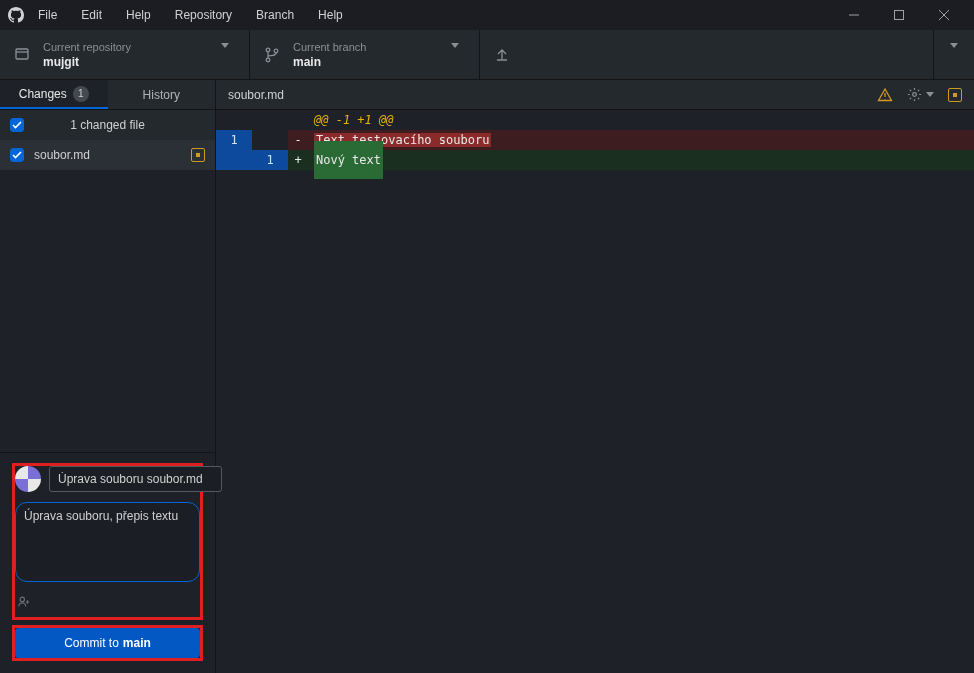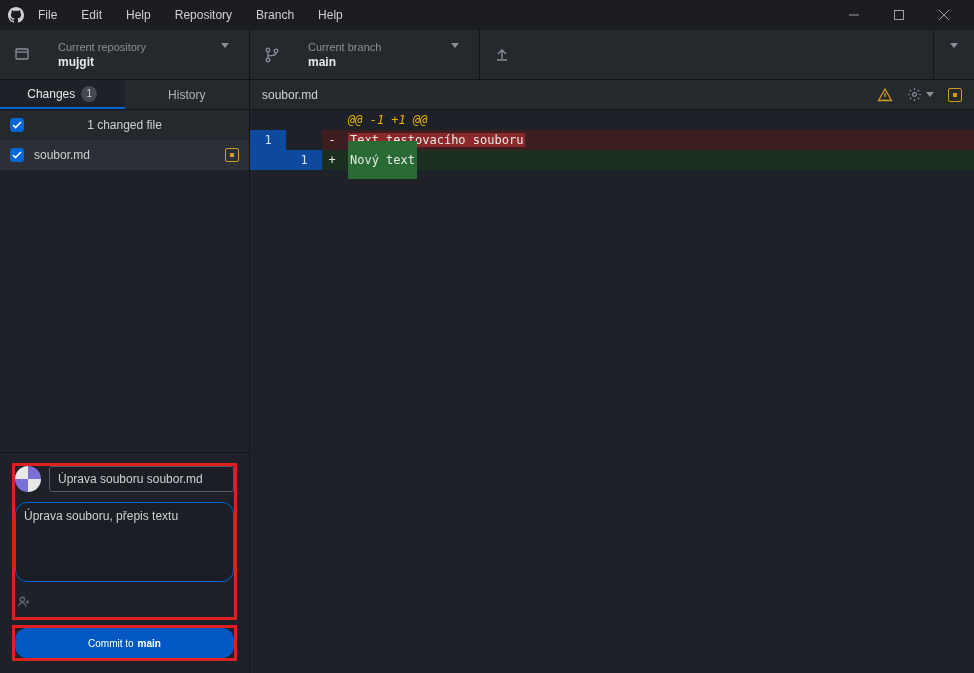--- a/index.html
+++ b/index.html
@@ -28,36 +28,36 @@
     .header-row {
       height: 50px;
       background: #24292e;
       display: flex;
       border-bottom: 1px solid #141414;
     }
     .header-section {
       display: flex;
       align-items: center;
       padding: 0 14px;
-      gap: 28px;
+      gap: 13px;
       border-right: 1px solid #141414;
       position: relative;
     }
     .header-section.repo { width: 250px; }
     .header-section.branch { width: 230px; }
     .header-section.publish { flex: 1; }
     .header-icon { color: #8a8f96; width: 16px; display: flex; align-items: center; justify-content: center; }
     .header-content { display: flex; flex-direction: column; gap: 2px; flex: 1; }
     .header-label { font-size: 11px; color: #8a8f96; }
     .header-value { font-size: 12px; color: #e8e8e8; font-weight: 600; }
     .header-value.desc { font-weight: 400; color: #8a8f96; font-size: 11px; }
     .header-caret { color: #8a8f96; padding: 0 6px; }
     .main-layout { display: flex; height: calc(100% - 80px); }
     .sidebar {
-      width: 250px;
+      width: 216px;
       background: #1e2127;
       display: flex;
       flex-direction: column;
       border-right: 1px solid #141414;
     }
     .tabs { display: flex; height: 30px; border-bottom: 1px solid #141414; }
     .tab {
       flex: 1;
       display: flex;
       align-items: center;
@@ -177,23 +177,23 @@
       font-family: inherit;
       resize: none;
       margin-bottom: 8px;
     }
     .co-author { color: #6a707a; font-size: 14px; padding-left: 2px; }
     .commit-btn {
       width: 100%;
       height: 30px;
       background: #0358c3;
       border: none;
-      border-radius: 12px;
+      border-radius: 4px;
       color: white;
-      font-size: 10px;
+      font-size: 12px;
       cursor: pointer;
       display: flex;
       align-items: center;
       justify-content: center;
     }
     .commit-btn strong { margin-left: 4px; }
     .content-area { flex: 1; display: flex; flex-direction: column; background: #1e2127; }
     .file-header {
       height: 30px;
       display: flex;

